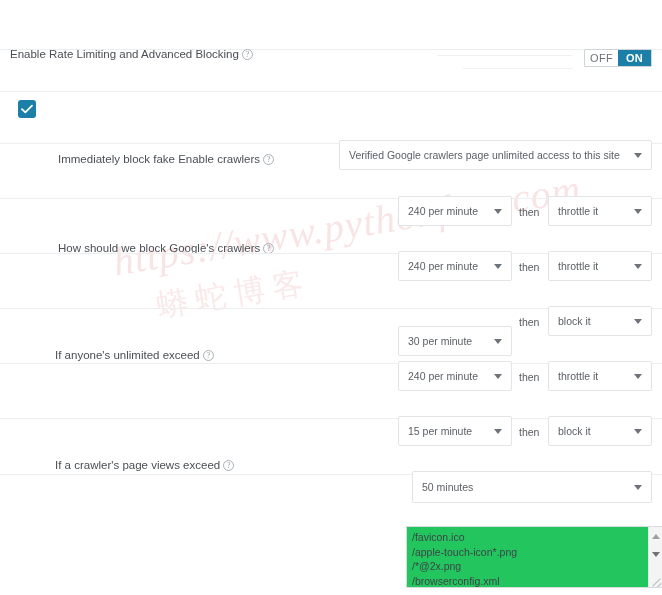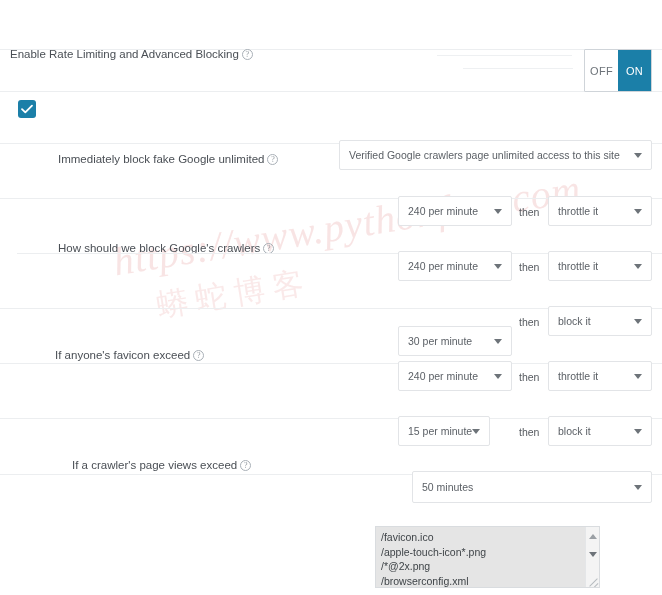--- a/index.html
+++ b/index.html
@@ -112,36 +112,36 @@
     font-family: "Liberation Serif", serif;
     cursor: help;
   }
 
   
   #row-enable { height: 50px; }
   .toggle {
     position: absolute;
     right: 10px; top: 49px;
     display: flex;
-    height: 43px;
+    height: 18px;
     border: 1px solid #cfd4d9;
     border-radius: 1px;
     overflow: hidden;
     background: #fff;
     cursor: pointer;
     z-index: 12;
   }
   .toggle .off, .toggle .on {
     display: flex; align-items: center; justify-content: center;
     width: 33px;
     font-size: 11px;
     letter-spacing: .3px;
   }
   .toggle .off { color: #6d7379; background: #fff; }
-  .toggle .on  { color: #ffffff; background: #1b7fa8; font-weight: normal; }
+  .toggle .on  { color: #ffffff; background: #1b7fa8; font-weight: bold; }
 
   
   #row-check { height: 42px; }
   .checkbox {
     position: absolute;
     left: 18px; top: 100px;
     width: 18px; height: 18px;
     background: #1b7fa8;
     border-radius: 3px;
     cursor: pointer;
@@ -179,24 +179,24 @@
   .then-label {
     position: absolute;
     font-size: 10.5px;
     color: #55595f;
     z-index: 12;
   }
 
   
   .urlbox {
     position: absolute;
-    left: 375px; top: 526px;
-    width: 225px; height: 62px;
+    left: 406px; top: 526px;
+    width: 257px; height: 62px;
     border: 1px solid #d9dcdf;
-    background: #e5e5e5;
+    background: #22c55e;
     z-index: 12;
     overflow: hidden;
   }
   .urlbox .lines {
     position: absolute;
     left: 5px; top: 3px;
     font-size: 10.5px;
     line-height: 14.6px;
     color: #3f4448;
     font-family: "Liberation Sans", sans-serif;
@@ -252,55 +252,55 @@
     <div class="skel-line" style="left:437px; top:55px; width:135px;"></div>
     <div class="skel-line" style="left:463px; top:68px; width:110px;"></div>
   </div>
   <div class="toggle">
     <div class="off">OFF</div>
     <div class="on">ON</div>
   </div>
 
   <div class="row" id="row-check">
     <div class="row-label" style="left:58px; top:103px;">
-      <span>Immediately block fake Google unlimited</span><span class="qmark">?</span>
+      <span>Immediately block fake Enable crawlers</span><span class="qmark">?</span>
     </div>
   </div>
   <div class="checkbox">
     <svg width="18" height="18" viewBox="0 0 18 18">
       <path d="M4 9.2 L7.3 12.4 L14 5.6" stroke="#ffffff" stroke-width="1.8" fill="none" stroke-linecap="round" stroke-linejoin="round"></path>
     </svg>
   </div>
 
   <div class="row" style="height:52px;">
     <div class="row-label" style="left:58px; top:150px;">
       <span>How should we block Google's crawlers</span><span class="qmark">?</span>
     </div>
   </div>
   <div class="select" style="left:339px; top:140px; width:313px; height:30px;">
     <span class="val">Verified Google crawlers page unlimited access to this site</span>
     <span class="arr"></span>
   </div>
 
   <div class="row" style="height:55px;">
     <div class="row-label" style="left:55px; top:205px;">
-      <span>If anyone's favicon exceed</span><span class="qmark">?</span>
+      <span>If anyone's unlimited exceed</span><span class="qmark">?</span>
     </div>
   </div>
   <div class="select" style="left:398px; top:196px; width:114px; height:30px;">
     <span class="val">240 per minute</span>
     <span class="arr"></span>
   </div>
   <div class="then-label" style="left:519px; top:206px;">then</div>
   <div class="select" style="left:548px; top:196px; width:104px; height:30px;">
     <span class="val">throttle it</span>
     <span class="arr"></span>
   </div>
 
-  <div class="row" style="height:55px;margin-left:17px;">
+  <div class="row" style="height:55px;">
     <div class="row-label" style="left:55px; top:260px;">
       <span>If a crawler's page views exceed</span><span class="qmark">?</span>
     </div>
   </div>
   <div class="select" style="left:398px; top:251px; width:114px; height:30px;">
     <span class="val">240 per minute</span>
     <span class="arr"></span>
   </div>
   <div class="then-label" style="left:519px; top:261px;">then</div>
   <div class="select" style="left:548px; top:251px; width:104px; height:30px;">
@@ -330,21 +330,21 @@
   </div>
   <div class="then-label" style="left:519px; top:371px;">then</div>
   <div class="select" style="left:548px; top:361px; width:104px; height:30px;">
     <span class="val">throttle it</span>
     <span class="arr"></span>
   </div>
 
   <div class="row" style="height:55px;">
     
   </div>
-  <div class="select" style="left:398px; top:416px; width:92px; height:30px;">
+  <div class="select" style="left:398px; top:416px; width:114px; height:30px;">
     <span class="val">15 per minute</span>
     <span class="arr"></span>
   </div>
   <div class="then-label" style="left:519px; top:426px;">then</div>
   <div class="select" style="left:548px; top:416px; width:104px; height:30px;">
     <span class="val">block it</span>
     <span class="arr"></span>
   </div>
 
   <div class="row" style="height:56px;">

